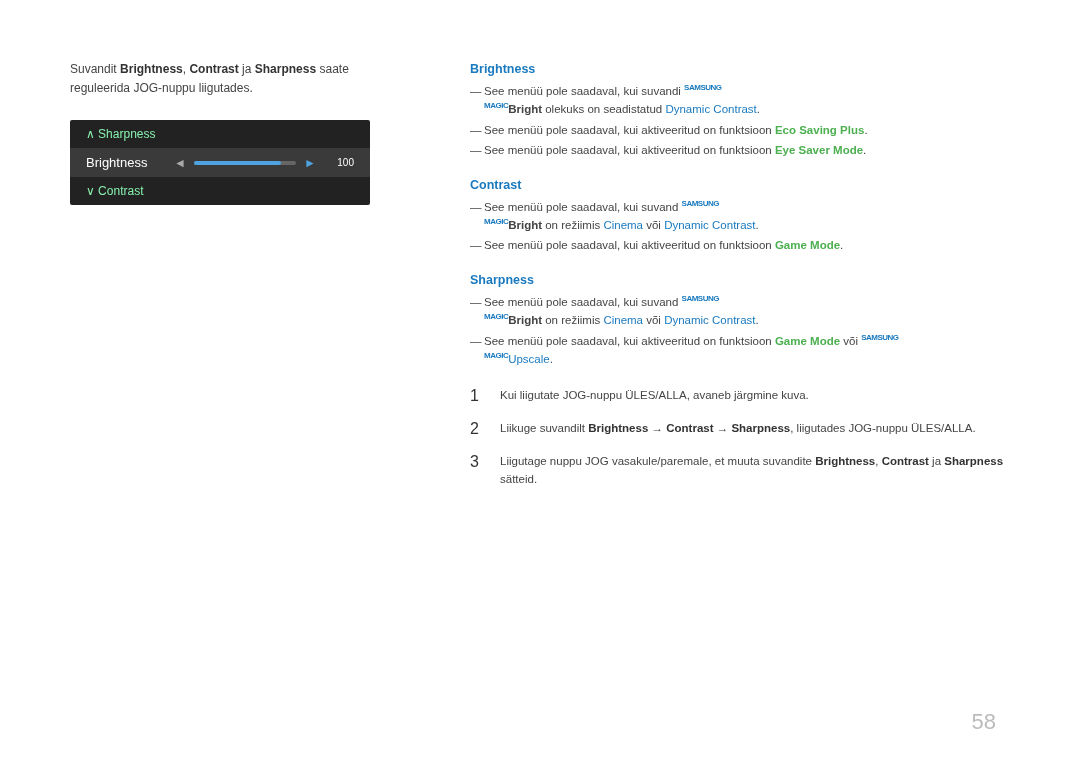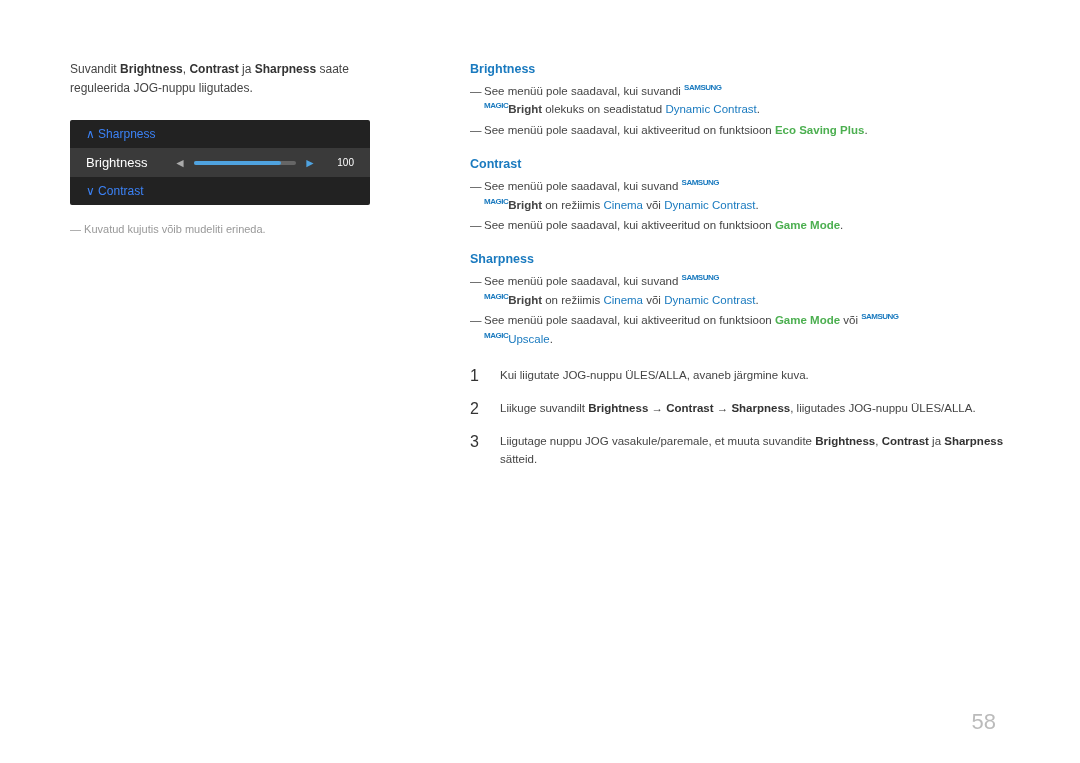--- a/index.html
+++ b/index.html
@@ -60,21 +60,21 @@
     .menu-item {
       padding: 7px 16px;
       font-size: 13px;
       color: #bbb;
       display: flex;
       align-items: center;
       gap: 6px;
     }
 
     .menu-item.header-item {
-      color: #3b82f6;
+      color: #86efac;
       font-size: 12px;
     }
 
     .brightness-row {
       background: #3a3a3a;
       display: flex;
       align-items: center;
       padding: 7px 16px;
       gap: 8px;
     }
@@ -250,34 +250,36 @@
           <div class="slider-fill"></div>
         </div>
         <span class="slider-arrow-right">►</span>
         <span class="brightness-value">100</span>
       </div>
       <div class="menu-item header-item">
         <span>∨  Contrast</span>
       </div>
     </div>
 
-    <p class="footnote">Kuvatud kujutis võib mudeliti erineda.</p>
 
   </div>
 
   <div class="right-col">
 
     <div class="section">
       <div class="section-title">Brightness</div>
       <ul class="bullet-list">
         <li>
           See menüü pole saadaval, kui suvandi <span class="brand-small">SAMSUNG<br>MAGIC</span><strong>Bright</strong> olekuks on seadistatud <span class="highlight-blue">Dynamic Contrast</span>.
         </li>
         <li>
           See menüü pole saadaval, kui aktiveeritud on funktsioon <span class="highlight-green">Eco Saving Plus</span>.
+        </li>
+        <li>
+          See menüü pole saadaval, kui aktiveeritud on funktsioon <span class="highlight-green">Eye Saver Mode</span>.
         </li>
       </ul>
     </div>
 
     <div class="section">
       <div class="section-title">Contrast</div>
       <ul class="bullet-list">
         <li>
           See menüü pole saadaval, kui suvand <span class="brand-small">SAMSUNG<br>MAGIC</span><strong>Bright</strong> on režiimis <span class="highlight-blue">Cinema</span> või <span class="highlight-blue">Dynamic Contrast</span>.
         </li>

